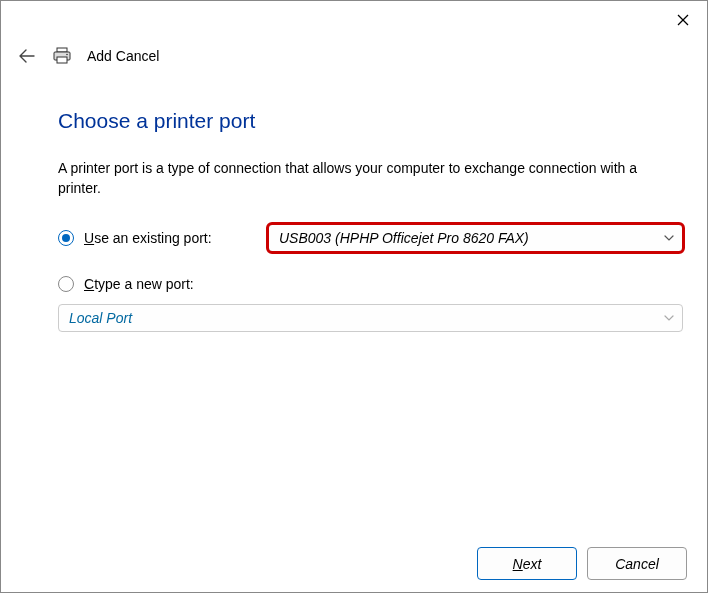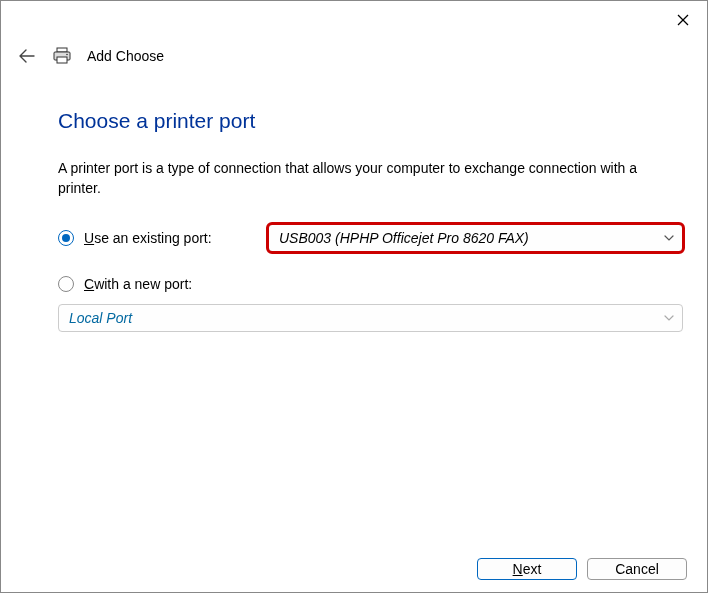--- a/index.html
+++ b/index.html
@@ -24,21 +24,21 @@
     .radio-label { font-size: 14px; color: #000; }
     .radio-label .u { text-decoration: underline; }
     .dropdown { flex: 1; height: 28px; border: 1px solid #ccc; border-radius: 4px; display: flex; align-items: center; padding: 0 10px; position: relative; background: #fefefe; font-size: 14px; cursor: pointer; font-style: italic; }
     .dropdown.highlighted { outline: 3px solid #c00; outline-offset: -1px; }
     .dropdown.disabled { color: #0369a1; cursor: default; }
     .chev { position: absolute; right: 8px; top: 50%; transform: translateY(-50%); }
     .chev svg { width: 10px; height: 6px; display: block; }
     .sub-label { font-size: 14px; color: #888; margin-left: 38px; width: 172px; }
     .row-sub { display: flex; align-items: center; margin-top: 12px; }
     .footer { position: absolute; bottom: 12px; right: 20px; display: flex; gap: 10px; }
-    .btn { width: 100px; height: 22px; border: 1px solid #999; border-radius: 4px; background: #fdfdfd; font-size: 14px; display: flex; align-items: center; justify-content: center; cursor: pointer; }
+    .btn { width: 100px; height: 33px; border: 1px solid #999; border-radius: 4px; background: #fdfdfd; font-size: 14px; display: flex; align-items: center; justify-content: center; cursor: pointer; font-style: italic; }
     .btn.primary { border: 1px solid #0067C0; }
     .btn .u { text-decoration: underline; }
   </style>
 </head>
 <body>
 
 <div class="titlebar">
   <div class="close-btn">
     <svg viewBox="0 0 12 12">
         <line x1="1" y1="1" x2="11" y2="11" stroke="#000" stroke-width="1.2"></line>
@@ -54,21 +54,21 @@
       </svg>
   </div>
   <div class="printer-icon">
     <svg viewBox="0 0 20 18" fill="none">
         <rect x="5" y="1" width="10" height="4" stroke="#333" stroke-width="1" fill="#fff"></rect>
         <rect x="2" y="5" width="16" height="8" rx="1" stroke="#333" stroke-width="1" fill="#ddd"></rect>
         <rect x="5" y="10" width="10" height="6" stroke="#333" stroke-width="1" fill="#fff"></rect>
         <circle cx="15" cy="7.5" r="0.8" fill="#333"></circle>
       </svg>
   </div>
-  <div class="header-title">Add Choose</div>
+  <div class="header-title">Add Cancel</div>
 </div>
 
 <div class="content">
   <h1 class="heading">Choose a printer port</h1>
   <p class="description">A printer port is a type of connection that allows your computer to exchange connection with a printer.</p>
 
   <div class="row">
     <div class="radio-wrap">
       <div class="radio selected"></div>
       <div class="radio-label"><span class="u">U</span><span>se an existing port:</span></div>
@@ -79,21 +79,21 @@
           <svg viewBox="0 0 10 6">
             <path d="M1 1 L5 5 L9 1" stroke="#555" stroke-width="1.2" fill="none" stroke-linecap="round"></path>
           </svg>
         </span>
     </div>
   </div>
 
   <div class="row" style="margin-bottom:6px">
     <div class="radio-wrap">
       <div class="radio"></div>
-      <div class="radio-label"><span class="u">C</span><span>with a new port:</span></div>
+      <div class="radio-label"><span class="u">C</span><span>type a new port:</span></div>
     </div>
   </div>
 
   <div class="row-sub">
     <div class="dropdown disabled">
       <span>Local Port</span>
       <span class="chev">
           <svg viewBox="0 0 10 6">
             <path d="M1 1 L5 5 L9 1" stroke="#aaa" stroke-width="1.2" fill="none" stroke-linecap="round"></path>
           </svg>

